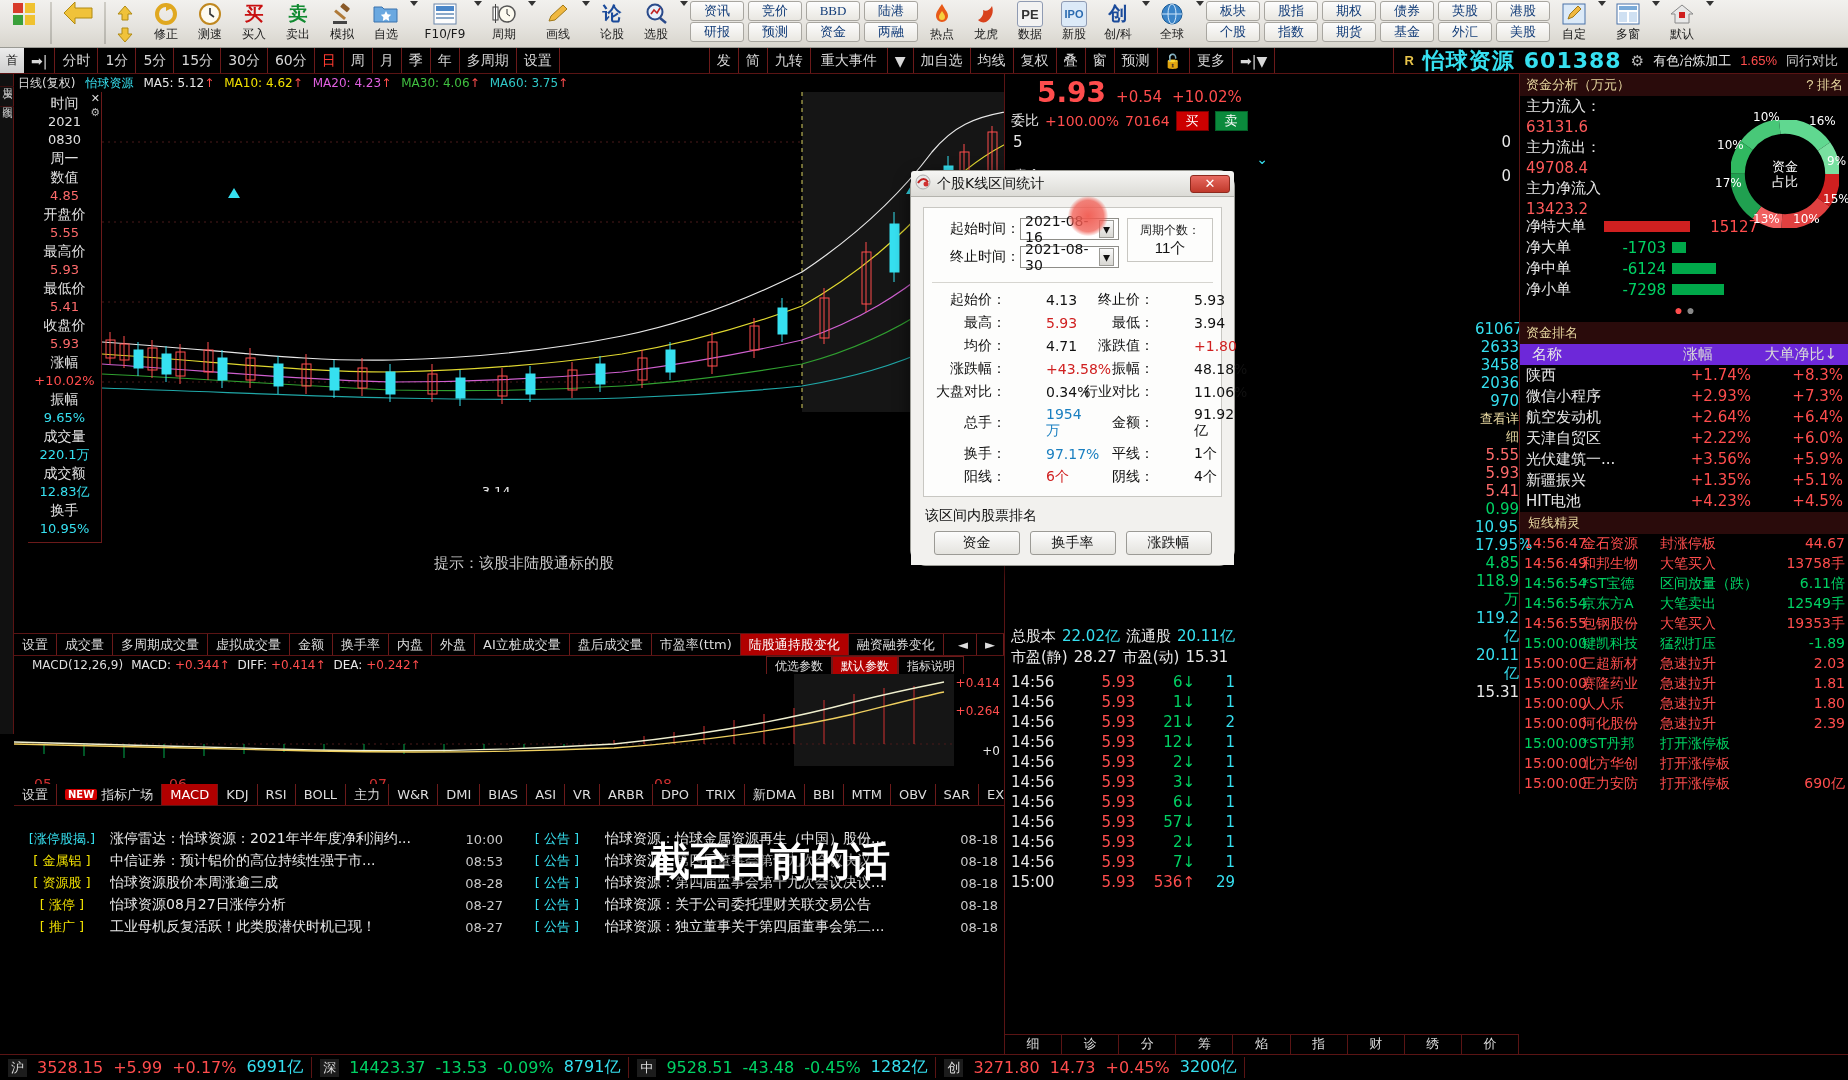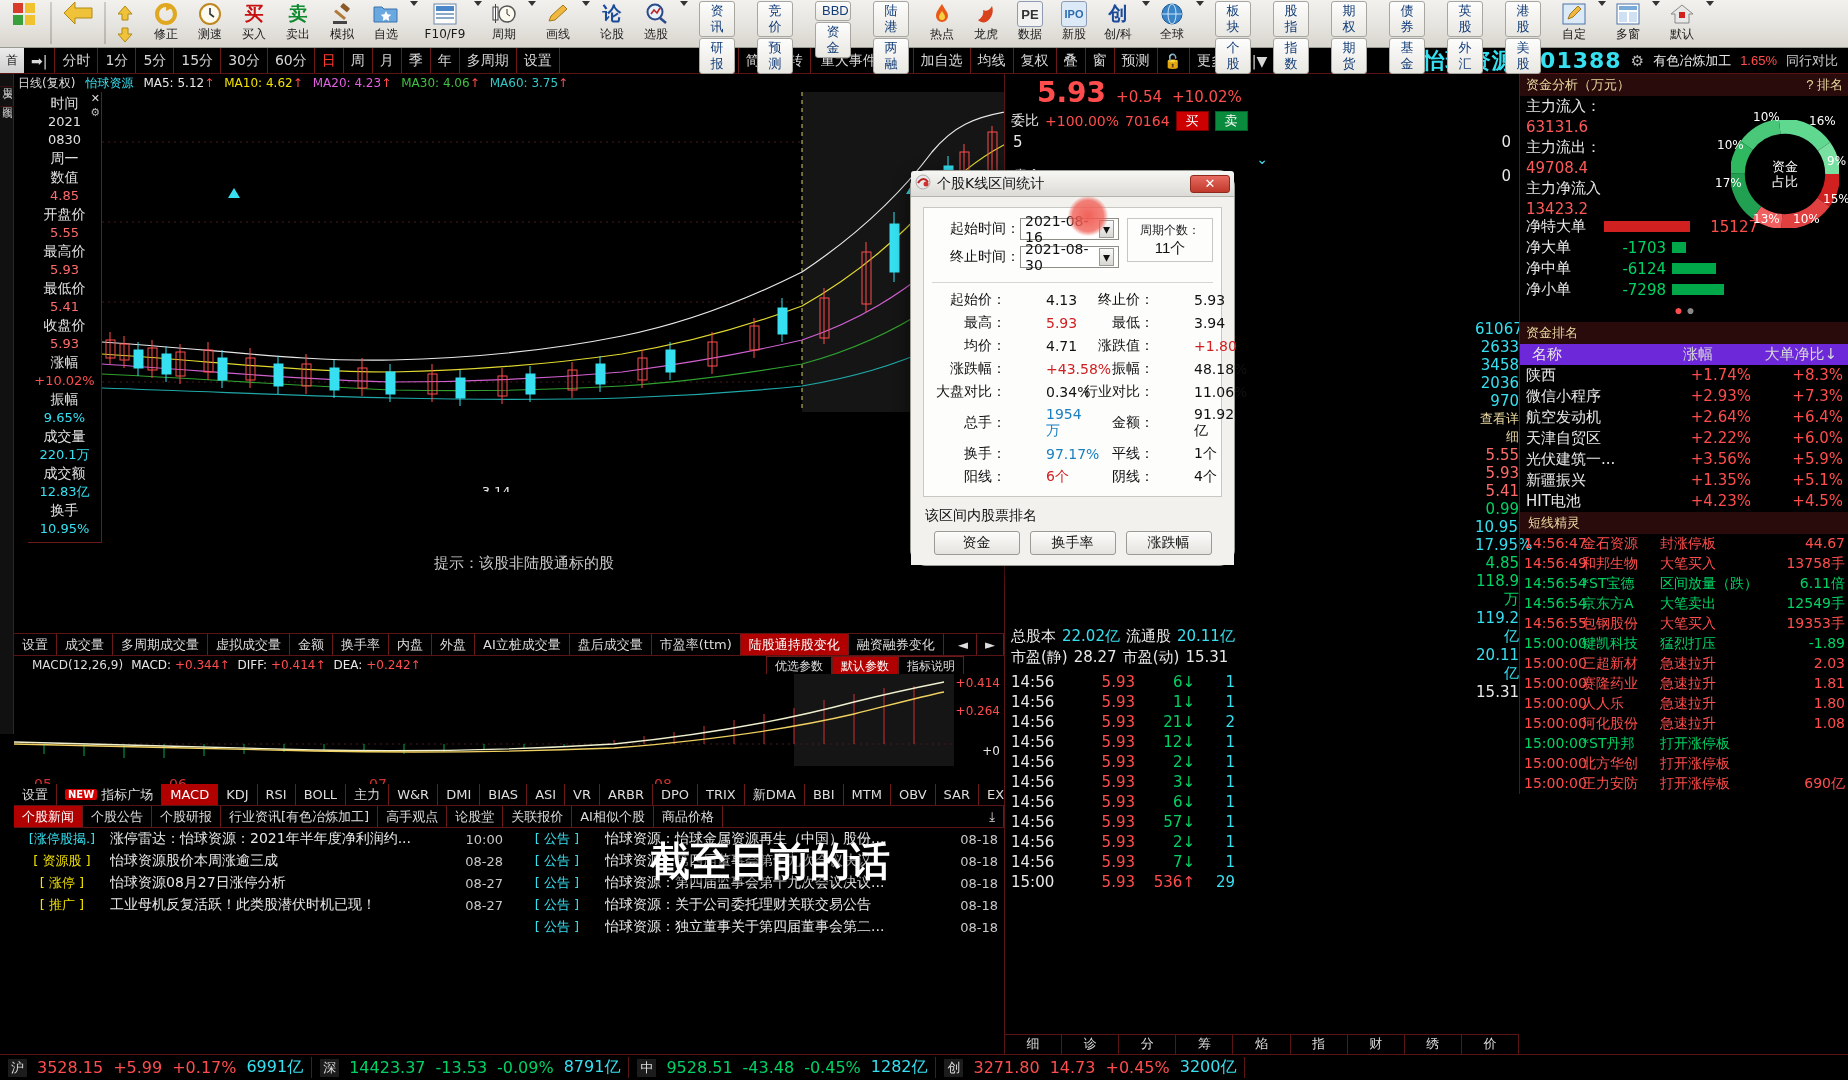--- a/index.html
+++ b/index.html
@@ -18,22 +18,22 @@
              width:44px; height:46px; cursor:default; }
   .rb-ico { height:26px; display:flex; align-items:center; justify-content:center; }
   .rb-lbl { font-size:12px; color:#1a1a1a; line-height:14px; white-space:nowrap;
             font-family:"DejaVu Sans",sans-serif; }
   .rb-sep { width:2px; height:42px; background:linear-gradient(180deg,#cfcdc6,#b6b4ad);
             margin:1px 4px 0 4px; }
   .rb-stack { display:flex; flex-direction:column; justify-content:center; gap:1px; width:34px; height:46px;}
   .rb-arrow { width:30px;height:21px; display:flex;align-items:center;justify-content:center; }
   .rb-pair { display:flex; flex-direction:column; align-items:center; gap:1px; width:58px; }
   .rb-btn { font-size:13px; color:#123c78; background:linear-gradient(180deg,#fdfdfd,#e9e7e1);
-            border:1px solid #a8a6a0; border-radius:3px; padding:1px 6px; width:36px; text-align:center;
-            font-family:Liberation Sans, sans-serif; line-height:16px; }
+            border:1px solid #a8a6a0; border-radius:3px; padding:1px 6px; width:54px; text-align:center;
+            font-family:Liberation Serif, serif; line-height:16px; }
   .rb-drop { display:flex; align-items:center; }
   .caret { width:0;height:0;border-left:4px solid transparent;border-right:4px solid transparent;
            border-top:5px solid #333; margin-left:2px; }
   .iconbox { width:26px;height:26px;border:1px solid #8f9bb3;border-radius:3px;
              display:flex;align-items:center;justify-content:center;font-size:13px;font-weight:bold; }
 
   
   .pbar { height:26px; width:1848px; background:#000; display:flex; align-items:stretch;
           border-bottom:1px solid #5a1414; }
   .pb-logo { width:24px;background:linear-gradient(180deg,#ececec,#cfcfcf); color:#222;
@@ -800,41 +800,33 @@
       <div class="ts">DPO</div>
       <div class="ts">TRIX</div>
       <div class="ts">新DMA</div>
       <div class="ts">BBI</div>
       <div class="ts">MTM</div>
       <div class="ts">OBV</div>
       <div class="ts">SAR</div>
       <div class="ts">EXPMA</div>
     </div>
 
-    <div class="tabstrip" style="top:732px;">
-      <div class="ts sel">个股新闻</div>
-      <div class="ts">个股公告</div>
-      <div class="ts">个股研报</div>
-      <div class="ts">行业资讯[有色冶炼加工]</div>
-      <div class="ts">高手观点</div>
-      <div class="ts">论股堂</div>
-      <div class="ts">关联报价</div>
-      <div class="ts">AI相似个股</div>
-      <div class="ts">商品价格</div>
-      <div style="flex:1"></div>
-      <div class="ts">⤓</div>
-    </div>
 
     <div class="newswrap" style="top:754px; bottom:26px;">
       <div class="newscols">
         <div class="newscol">
           <div class="newsrow">
             <div class="ntag" style="color:#36e0f0">[涨停股揭.]</div>
             <div class="ntitle">涨停雷达：怡球资源：2021年半年度净利润约...</div>
             <div class="ndate">10:00</div>
+          </div>
+          <div class="newsrow">
+            <div class="ntag" style="color:#f0e000">[ 金属铝 ]</div>
+            <div class="ntitle">中信证券：预计铝价的高位持续性强于市...</div>
+            <div class="ndate">08:53</div>
           </div>
           <div class="newsrow">
             <div class="ntag" style="color:#f0e000">[ 资源股 ]</div>
             <div class="ntitle">怡球资源股价本周涨逾三成</div>
             <div class="ndate">08-28</div>
           </div>
           <div class="newsrow">
             <div class="ntag" style="color:#f0e000">[ 涨停 ]</div>
             <div class="ntitle">怡球资源08月27日涨停分析</div>
             <div class="ndate">08-27</div>
@@ -1102,21 +1094,21 @@
         <div class="fl-row" style="color:#ff4d4d">
           <span class="fl-t">15:00:00</span>
           <span class="fl-n">人人乐</span>
           <span class="fl-e">急速拉升</span>
           <span class="fl-v">1.80</span>
         </div>
         <div class="fl-row" style="color:#ff4d4d">
           <span class="fl-t">15:00:00</span>
           <span class="fl-n">河化股份</span>
           <span class="fl-e">急速拉升</span>
-          <span class="fl-v">1.08</span>
+          <span class="fl-v">2.39</span>
         </div>
         <div class="fl-row" style="color:#00d264">
           <span class="fl-t">15:00:00</span>
           <span class="fl-n">*ST丹邦</span>
           <span class="fl-e">打开涨停板</span>
           <span class="fl-v"></span>
         </div>
         <div class="fl-row" style="color:#ff4d4d">
           <span class="fl-t">15:00:00</span>
           <span class="fl-n">北方华创</span>

